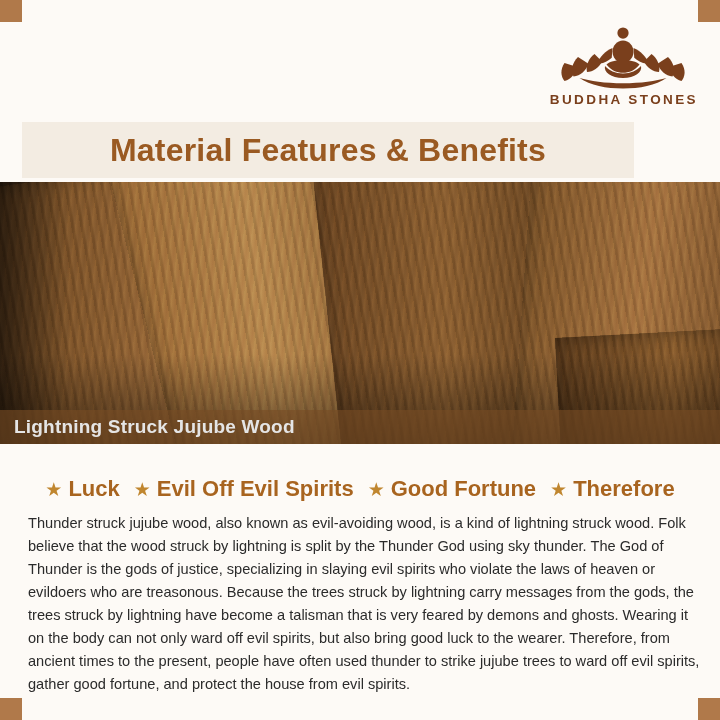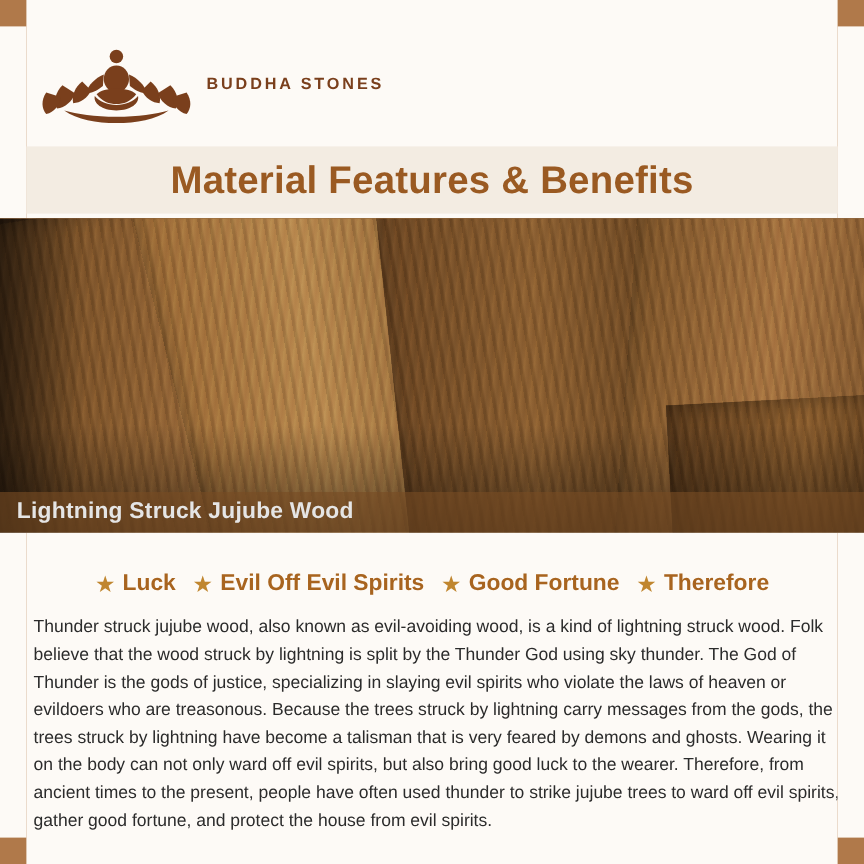--- a/index.html
+++ b/index.html
@@ -61,43 +61,43 @@
     background: #fdfaf6;
   }
 
   .logo-wrap {
     position: absolute;
     left: 0;
     right: 0;
     top: 18px;
     height: 100px;
     display: flex;
-    flex-direction: row;
-    align-items: center;
+    flex-direction: column;
+    align-items: flex-end;
     justify-content: flex-start;
   }
   .logo-mark {
     width: 150px;
     height: 72px;
     display: block;
   }
   .logo-text {
     margin-top: 2px;
     font-size: 13.5px;
     letter-spacing: 2.4px;
     color: #7a3f1c;
     font-weight: bold;
     font-family: "Liberation Sans", sans-serif;
   }
 
   .title-band {
     position: absolute;
     left: 0;
     top: 122px;
-    width: 676px;
+    width: 612px;
     height: 56px;
     background: #f3ece2;
     display: flex;
     align-items: center;
     justify-content: center;
   }
   .title-text {
     font-size: 32px;
     font-weight: bold;
     color: #9a5a22;
@@ -257,21 +257,21 @@
     align-items: center;
     gap: 6px;
   }
   .star {
     color: #c0862f;
     font-size: 19px;
     line-height: 1;
   }
   .benefit-label {
     color: #a8641f;
-    font-size: 19px;
+    font-size: 22px;
     font-weight: bold;
     white-space: nowrap;
     font-family: "Liberation Sans", sans-serif;
   }
 
   .body-text {
     position: absolute;
     left: 6px;
     top: 68px;
     width: 672px;

